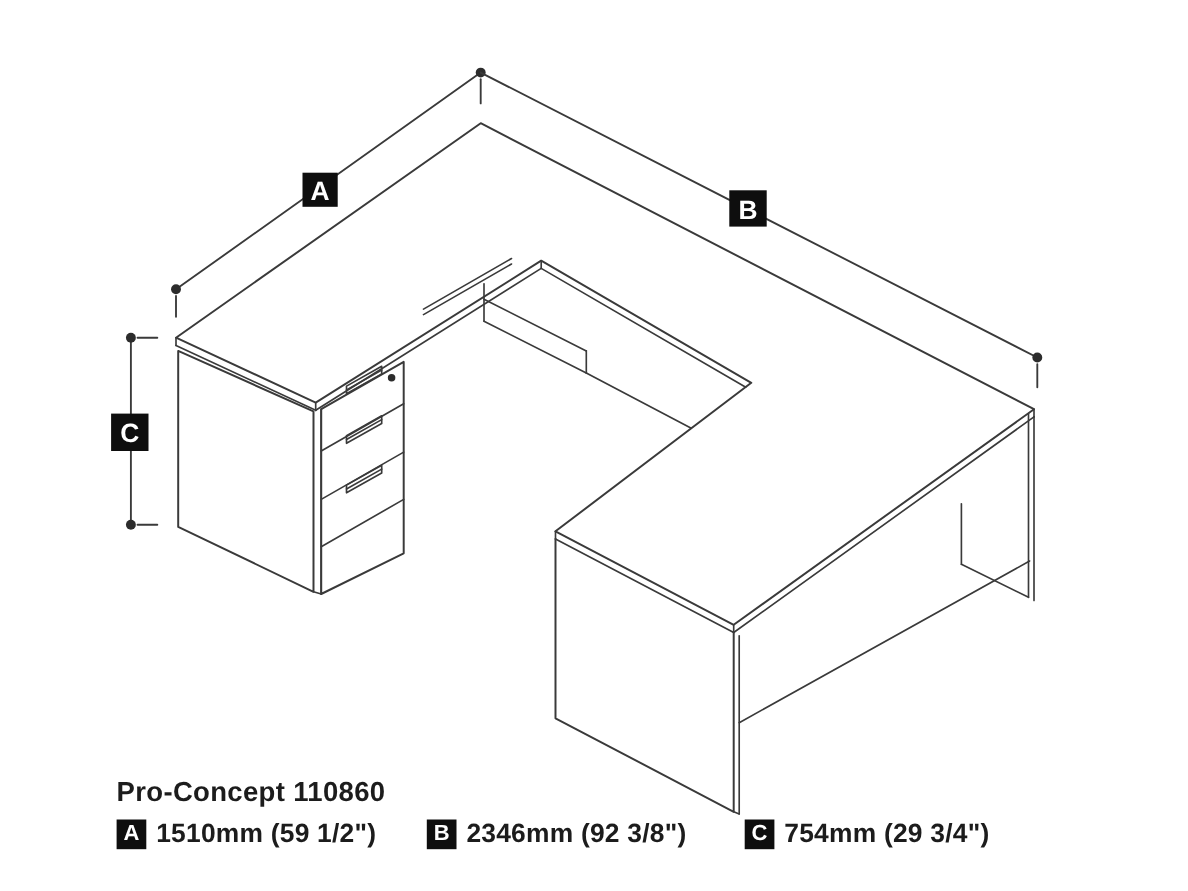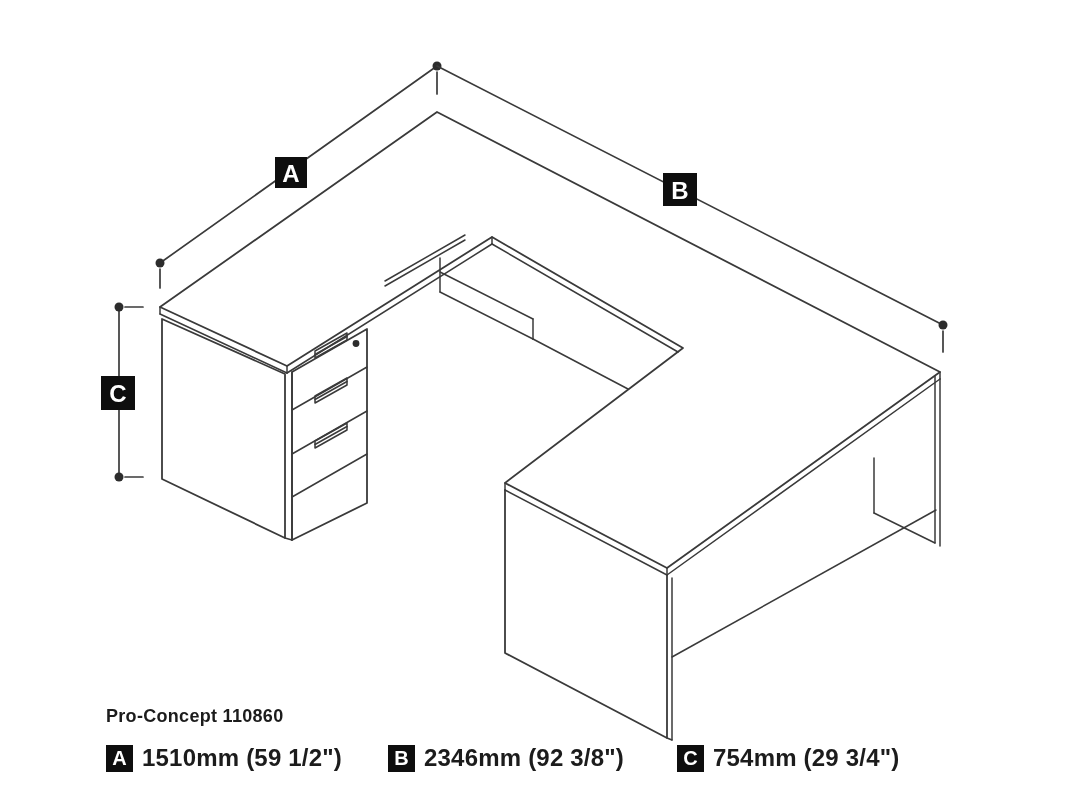--- a/index.html
+++ b/index.html
@@ -12,21 +12,21 @@
   .thin{fill:none;stroke:#3a3a3a;stroke-width:1.5;stroke-linejoin:round;stroke-linecap:round;}
   .dim{fill:none;stroke:#3a3a3a;stroke-width:1.7;stroke-linecap:round;}
   .dot{fill:#2c2c2c;stroke:none;}
   .labelbox{fill:#0e0e0e;stroke:none;}
   .labeltxt{
     fill:#ffffff;font-family:"Liberation Sans", sans-serif;
     font-weight:bold;font-size:24px;text-anchor:middle;
   }
   .footer-title{
     position:absolute;left:106px;top:706px;
-    font-size:18px;font-weight:bold;color:#1c1c1c;letter-spacing:0.3px;
+    font-size:25px;font-weight:bold;color:#1c1c1c;letter-spacing:0.3px;
   }
   .legend-item{
     position:absolute;top:744px;display:flex;align-items:center;gap:9px;
   }
   .legend-badge{
     width:27px;height:27px;background:#0e0e0e;color:#ffffff;
     display:flex;align-items:center;justify-content:center;
     font-size:20px;font-weight:bold;flex:0 0 auto;
   }
   .legend-value{

